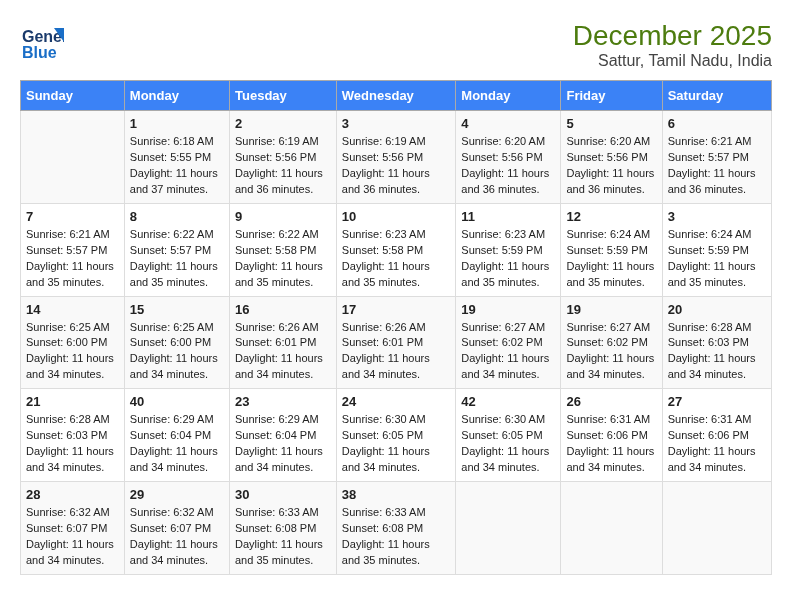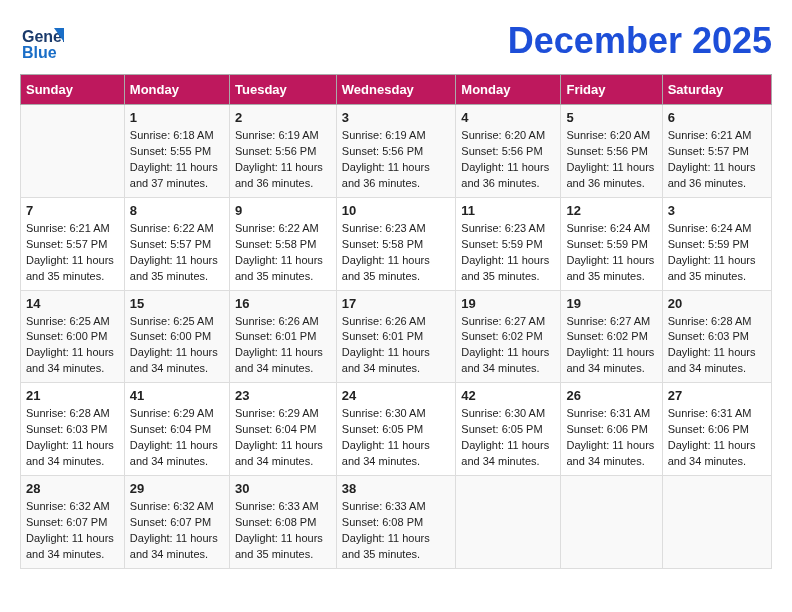--- a/index.html
+++ b/index.html
@@ -23,35 +23,35 @@
       font-weight: bold;
       color: #1a3a6b;
     }
     .logo-icon {
       width: 44px;
       height: 44px;
       margin-right: 2px;
     }
     .title-block { text-align: right; }
     .month-title {
-      font-size: 36px;
-      font-weight: bold;
-      color: #1d4ed8;
+      font-size: 28px;
+      font-weight: normal;
+      color: #4d7c0f;
     }
     .subtitle {
       font-size: 16px;
       color: #444;
     }
     table {
       width: 100%;
       border-collapse: collapse;
       font-size: 11px;
     }
     thead tr {
-      background: #be185d;
+      background: #3b82f6;
       color: #fff;
     }
     thead th {
       padding: 7px 5px;
       text-align: left;
       font-size: 13px;
       font-weight: bold;
       border: 1px solid #aaa;
     }
     tbody tr {
@@ -88,20 +88,21 @@
 <div class="header">
   <div class="logo">
     <svg class="logo-icon" viewBox="0 0 44 44" xmlns="http://www.w3.org/2000/svg">
       <text x="2" y="22" font-size="16" font-weight="bold" fill="#1a3a6b">General</text>
       <text x="2" y="38" font-size="16" font-weight="bold" fill="#1a6ec7">Blue</text>
       <polygon points="34,8 44,8 44,22" fill="#1a6ec7"></polygon>
     </svg>
   </div>
   <div class="title-block">
     <div class="month-title">December 2025</div>
+    <div class="subtitle">Sattur, Tamil Nadu, India</div>
   </div>
 </div>
 
 <table>
   <thead>
     <tr>
     <th>Sunday</th>
         <th>Monday</th>
         <th>Tuesday</th>
         <th>Wednesday</th>
@@ -197,21 +198,21 @@
           <span class="day-num">20</span>
           <div class="cell-info">Sunrise: 6:28 AM<br>Sunset: 6:03 PM<br>Daylight: 11 hours and 34 minutes.</div>
         </td>
       </tr>
       <tr>
         <td>
           <span class="day-num">21</span>
           <div class="cell-info">Sunrise: 6:28 AM<br>Sunset: 6:03 PM<br>Daylight: 11 hours and 34 minutes.</div>
         </td>
         <td>
-          <span class="day-num">41</span>
+          <span class="day-num">40</span>
           <div class="cell-info">Sunrise: 6:29 AM<br>Sunset: 6:04 PM<br>Daylight: 11 hours and 34 minutes.</div>
         </td>
         <td>
           <span class="day-num">23</span>
           <div class="cell-info">Sunrise: 6:29 AM<br>Sunset: 6:04 PM<br>Daylight: 11 hours and 34 minutes.</div>
         </td>
         <td>
           <span class="day-num">24</span>
           <div class="cell-info">Sunrise: 6:30 AM<br>Sunset: 6:05 PM<br>Daylight: 11 hours and 34 minutes.</div>
         </td>

